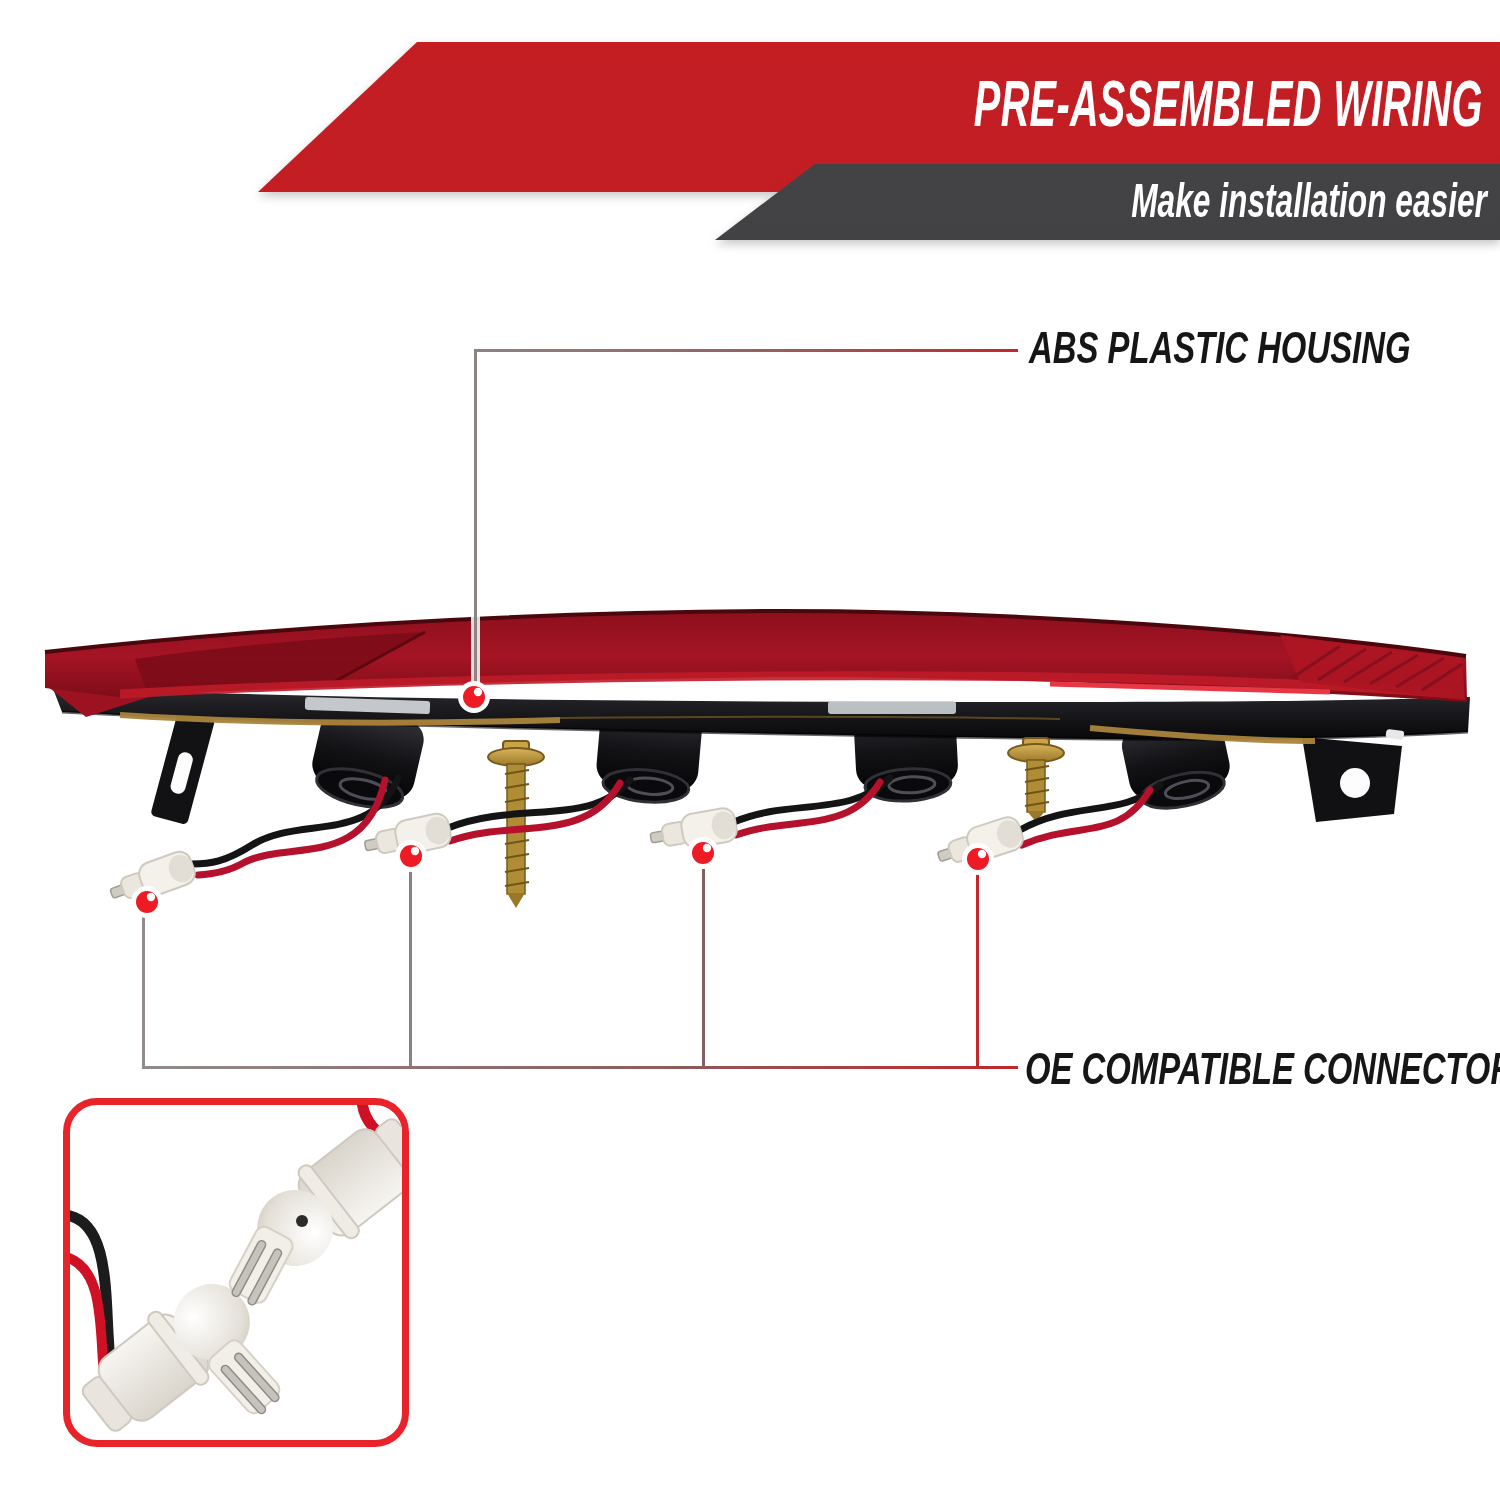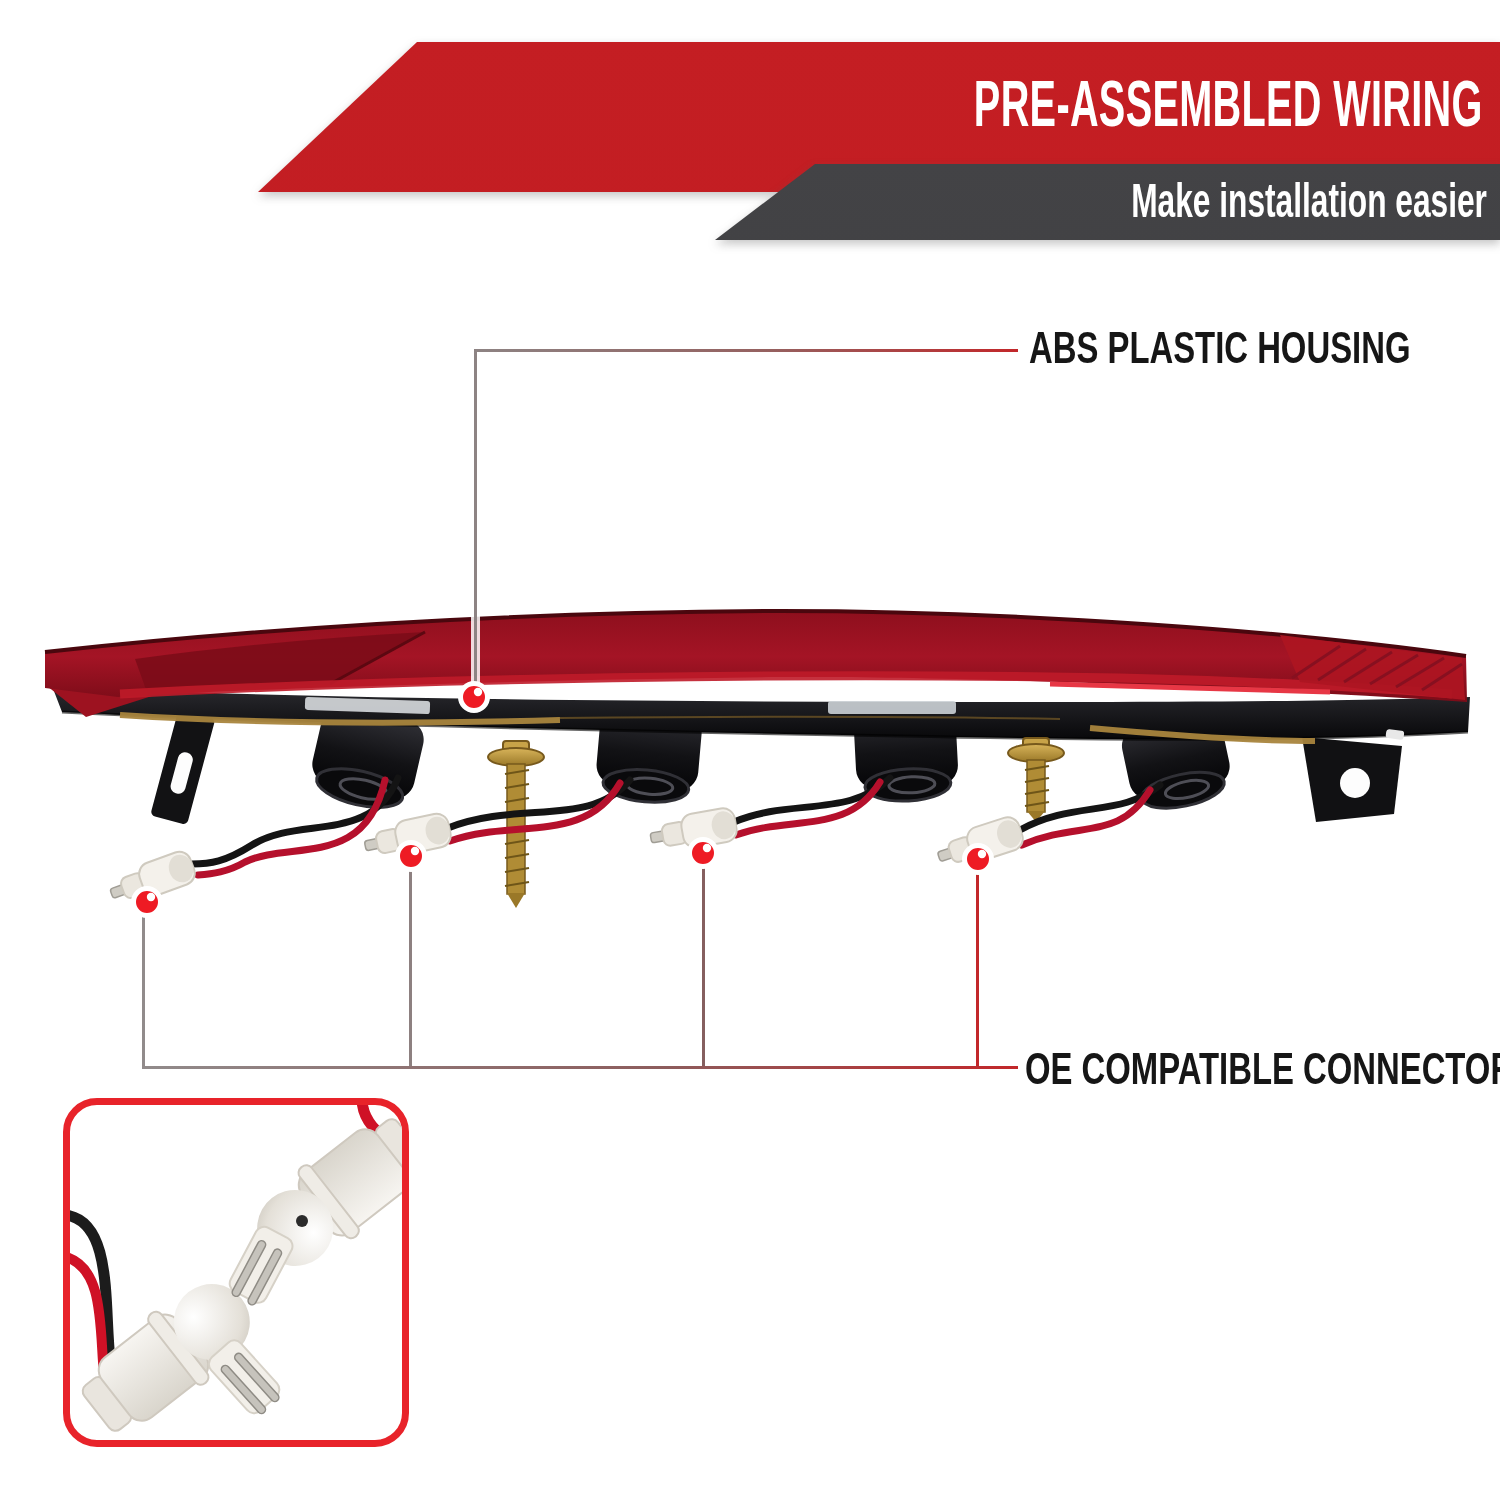--- a/index.html
+++ b/index.html
@@ -1,17 +1,17 @@
 <!DOCTYPE html>
 <html style="--banner-red: #c41e23; --banner-dark: #3a3a3c; --banner-text: #ffffff; --label-text: #161616; --callout-gray: #8d8383; --callout-red: #c2272a; --marker-red: #ee1b24; --lens-red: #a41425; --inset-border: #e8232a;"><head>
 <meta charset="utf-8">
 <style>
   html,body{margin:0;padding:0;width:1500px;height:1500px;overflow:hidden;background:#ffffff;
             font-family:"Liberation Sans", sans-serif;}
-  .page{position:relative;width:1500px;height:1500px;background:#ffffff;}
+  .page{position:relative;width:1500px;height:1500px;background:#ffffff;font-style:italic;}
 
   
   .shadow-wrap{position:absolute;inset:0;filter:drop-shadow(0 4px 5px rgba(90,90,90,.35));pointer-events:none;}
   .band{position:absolute;inset:0;}
   .red-band{background:linear-gradient(180deg,var(--banner-red,#c41e23) 0%,#bf1c21 70%,#a8181d 100%);
             clip-path:polygon(417px 42px,1500px 42px,1500px 192px,258px 192px);}
   .dark-band{background:linear-gradient(180deg,#454548 0%,var(--banner-dark,#3a3a3c) 60%,#313133 100%);
              clip-path:polygon(815px 164px,1500px 164px,1500px 240px,715px 240px);}
 
   .banner-title{position:absolute;top:72px;right:17px;color:var(--banner-text,#ffffff);

